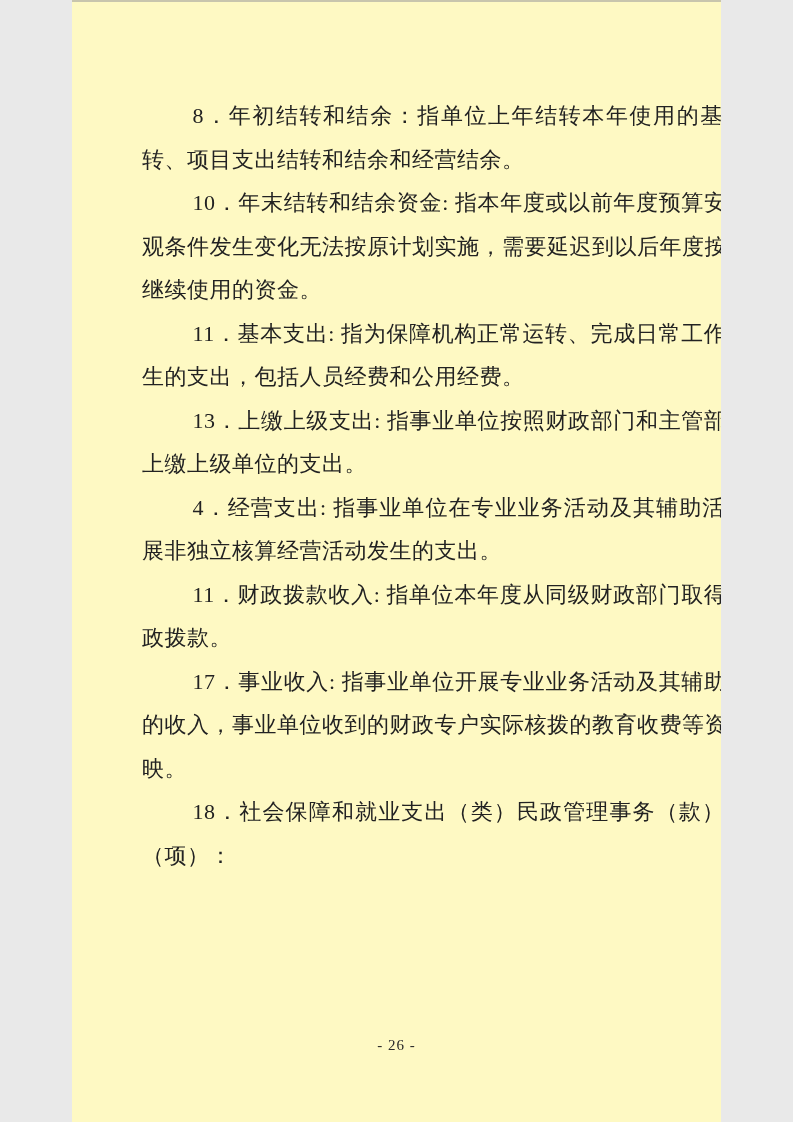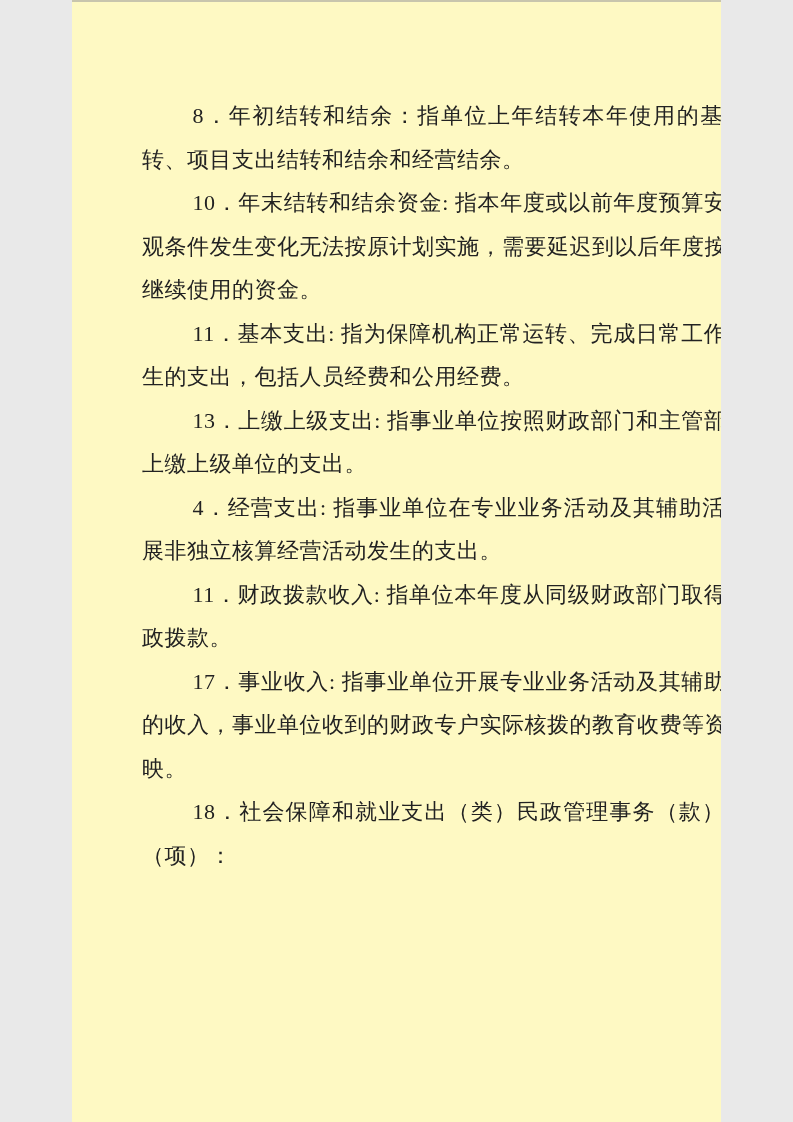--- a/index.html
+++ b/index.html
@@ -62,13 +62,14 @@
   <div class="content">
     <p class="para">8．年初结转和结余：指单位上年结转本年使用的基本支出结转、项目支出结转和结余和经营结余。</p>
     <p class="para">10．年末结转和结余资金: 指本年度或以前年度预算安排、因客观条件发生变化无法按原计划实施，需要延迟到以后年度按有关规定继续使用的资金。</p>
     <p class="para">11．基本支出: 指为保障机构正常运转、完成日常工作任务而发生的支出，包括人员经费和公用经费。</p>
     <p class="para">13．上缴上级支出: 指事业单位按照财政部门和主管部门的规定上缴上级单位的支出。</p>
     <p class="para">4．经营支出: 指事业单位在专业业务活动及其辅助活动之外开展非独立核算经营活动发生的支出。</p>
     <p class="para">11．财政拨款收入: 指单位本年度从同级财政部门取得的各类财政拨款。</p>
     <p class="para">17．事业收入: 指事业单位开展专业业务活动及其辅助活动取得的收入，事业单位收到的财政专户实际核拨的教育收费等资金在此反映。</p>
     <p class="para">18．社会保障和就业支出（类）民政管理事务（款）行政运行（项）：</p>
   </div>
+  <div class="footer">- 26 -</div>
 </div>
 
 </body></html>

